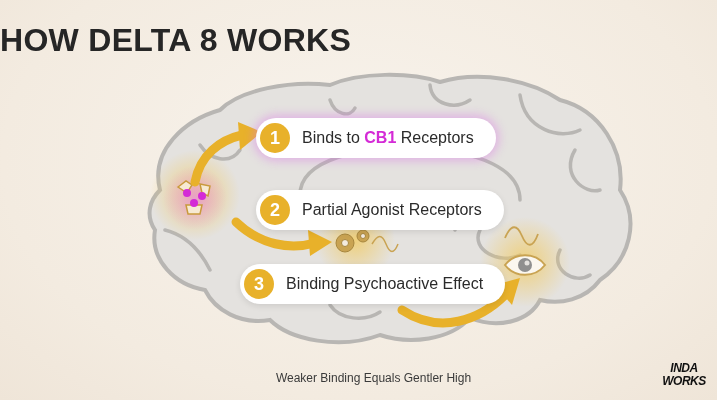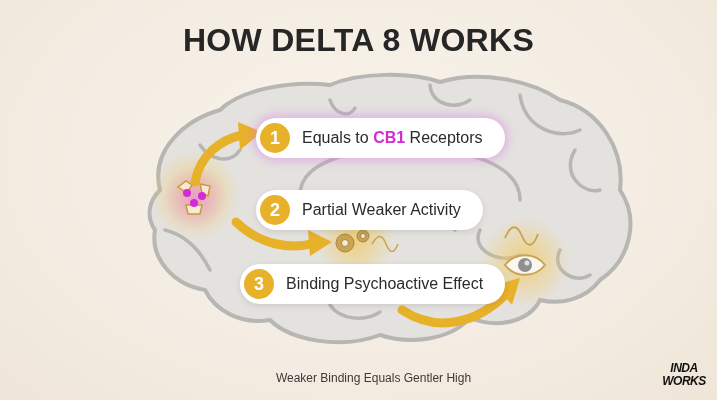--- a/index.html
+++ b/index.html
@@ -2,21 +2,21 @@
 <html><head>
 <meta charset="utf-8">
 <style>
   html, body { margin:0; padding:0; }
   body {
     width:717px; height:400px; overflow:hidden; position:relative;
     background: radial-gradient(ellipse at 50% 40%, #f8f3ec 0%, #f3ebe0 70%, #efe5d8 100%);
     font-family: "Liberation Sans", sans-serif;
   }
   .title {
-    position:absolute; left:0; top:22px; width:717px; text-align:center;
+    position:absolute; left:0; top:22px; width:717px; 
     font-family: "Liberation Sans", sans-serif; font-weight:700; font-size:32px;
     color:#262626; letter-spacing:0.3px;
   }
   svg.brain { position:absolute; left:0; top:0; }
   .step {
     position:absolute; display:flex; align-items:center;
     background:#ffffff; border-radius:22px; height:40px;
     box-shadow: 0 2px 6px rgba(0,0,0,0.10);
     padding:0 22px 0 4px; box-sizing:border-box;
   }
@@ -114,26 +114,26 @@
   <path d="M505,238 C511,224 517,224 522,236 C527,248 533,248 538,234" fill="none" stroke="#c9a352" stroke-width="1.8"></path>
   <g>
     <path d="M505,265 C515,252 535,252 545,265 C535,278 515,278 505,265 Z" fill="#fbf7ef" stroke="#c9a352" stroke-width="2"></path>
     <circle cx="525" cy="265" r="7" fill="#8f8f8f"></circle>
     <circle cx="527" cy="263" r="2.5" fill="#e4e2df"></circle>
   </g>
 </svg>
 
 <div class="step s1">
   <div class="num">1</div>
-  <div class="label"><span>Equals to </span><span class="hl">CB1</span><span> Receptors</span></div>
+  <div class="label"><span>Binds to </span><span class="hl">CB1</span><span> Receptors</span></div>
 </div>
 
 <div class="step s2">
   <div class="num">2</div>
-  <div class="label">Partial Weaker Activity</div>
+  <div class="label">Partial Agonist Receptors</div>
 </div>
 
 <div class="step s3">
   <div class="num">3</div>
   <div class="label">Binding Psychoactive Effect</div>
 </div>
 
 <div class="caption">Weaker Binding Equals Gentler High</div>
 
 <div class="logo">

